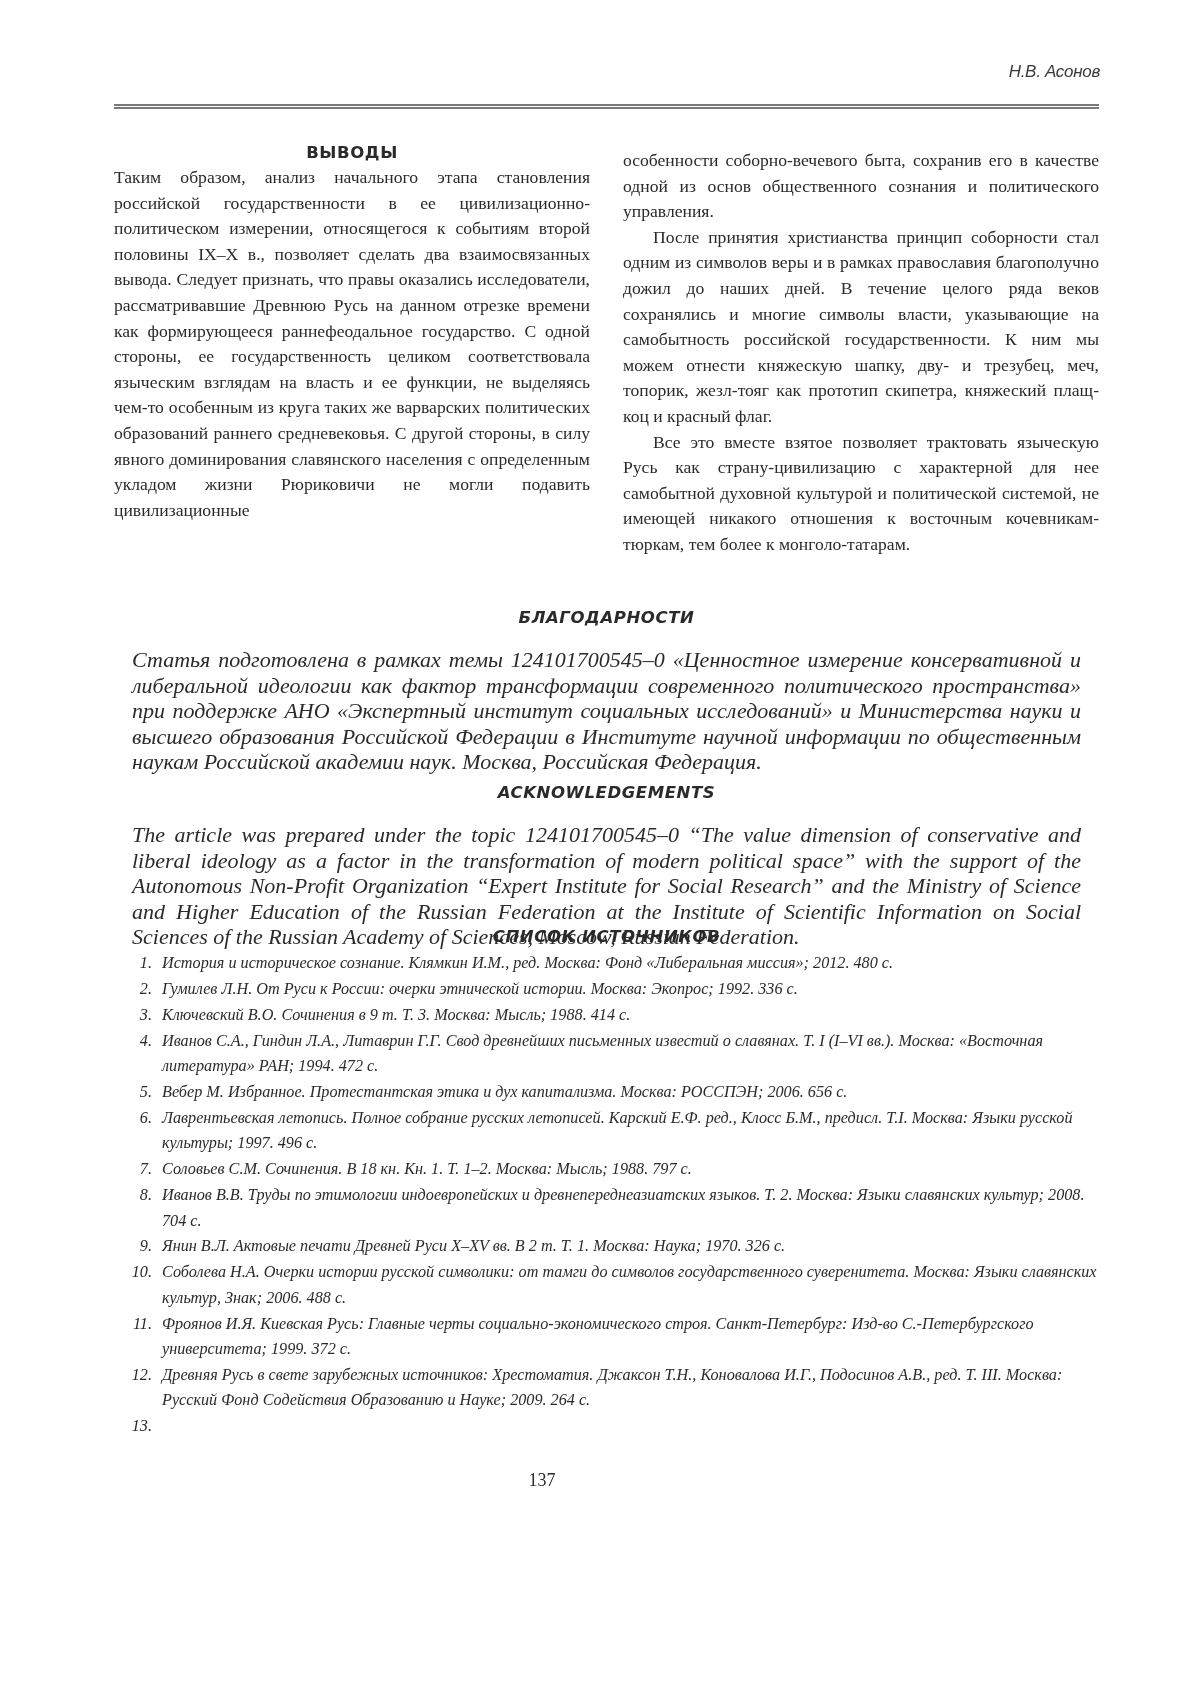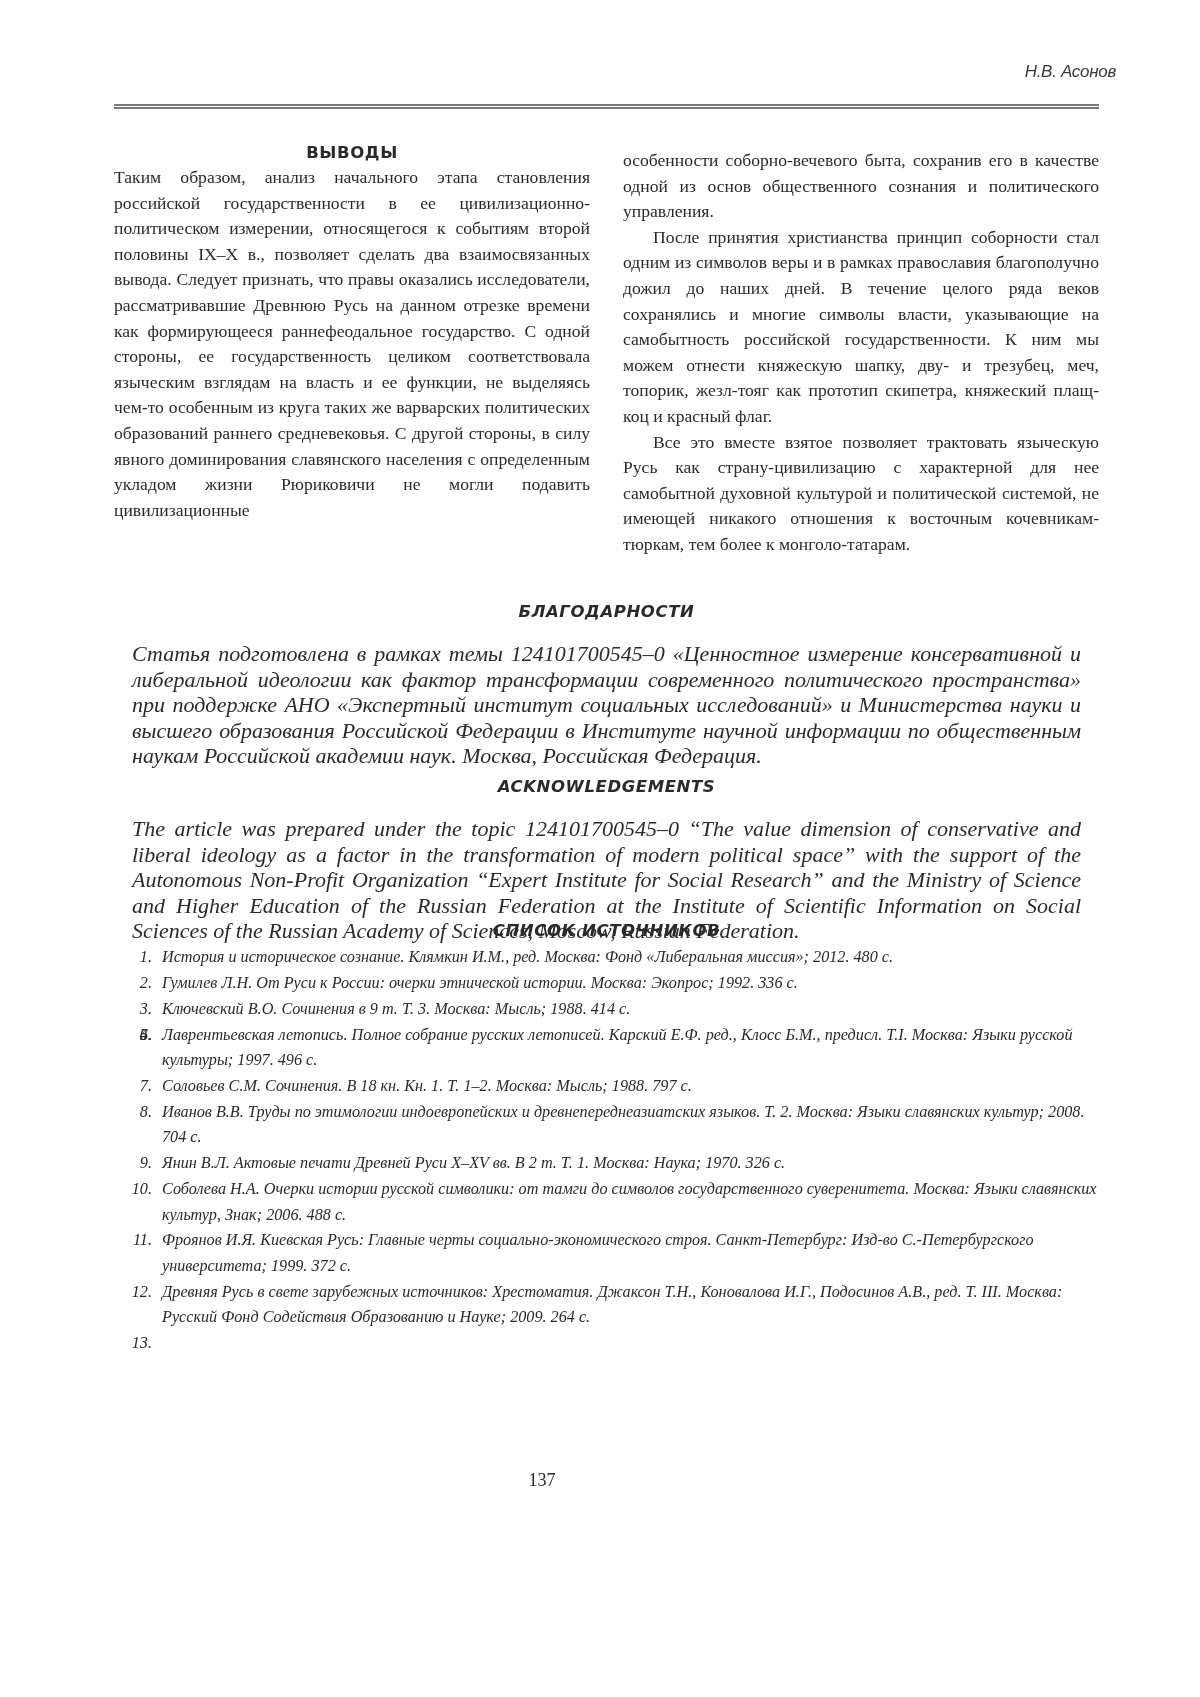--- a/index.html
+++ b/index.html
@@ -1,29 +1,29 @@
 <!DOCTYPE html>
 <html><head>
   <meta charset="utf-8">
   <style>
     html, body { margin: 0; padding: 0; background: #ffffff; }
     body { width: 1200px; height: 1697px; position: relative; overflow: hidden;
            font-family: "Liberation Serif", "DejaVu Serif", serif; color: #2a2a2a; }
-    .running-head { position: absolute; top: 62px; right: 84px; font-family: "Liberation Sans", "DejaVu Sans", sans-serif;
+    .running-head { position: absolute; top: 62px; right: 100px; font-family: "Liberation Sans", "DejaVu Sans", sans-serif;
            font-style: italic; font-size: 17px; color: #3a3a3a; letter-spacing: -0.3px; }
     .head-rule { position: absolute; top: 104px; left: 114px; width: 985px; height: 6px; }
     .head-rule .l1 { position: absolute; top: 0; left: 0; right: 0; height: 2px; background: #7a7a7a; }
     .head-rule .l2 { position: absolute; top: 3px; left: 0; right: 0; height: 2px; background: #7a7a7a; }
 
     .columns { position: absolute; top: 148px; left: 114px; width: 985px; display: flex; justify-content: space-between; }
     .col { width: 476px; }
     .col p { margin: 0; font-size: 17.6px; line-height: 25.6px; text-align: justify; hyphens: manual; }
     .col p.indent { text-indent: 30px; }
     .h-section { font-family: "DejaVu Sans", "Liberation Sans", sans-serif; font-weight: bold; font-size: 16.5px;
-           text-align: center; letter-spacing: 0.6px; color: #2a2a2a; margin: 8px; line-height: 22px; }
+           text-align: center; letter-spacing: 0.6px; color: #2a2a2a; margin: 14px; line-height: 22px; }
     .col .h-section { margin-bottom: 1px; margin-top: -6px; }
 
     .full { position: absolute; left: 114px; width: 985px; font-style: italic; }
     .full p { margin: 18px; font-size: 22px; line-height: 25.6px; text-align: justify; }
     #thanks { top: 593px; }
     #thanks .h-section { margin-bottom: 4px; }
     #ack { top: 768px; }
     #ack .h-section { margin-bottom: 3px; }
     #refs { top: 912px; }
     #refs .h-section { margin-bottom: 3px; }
@@ -63,22 +63,22 @@
   <h2 class="h-section">ACKNOWLEDGEMENTS</h2>
   <p>The article was prepared under the topic 124101700545–0 “The value dimension of conservative and liberal ideology as a factor in the transformation of modern political space” with the support of the Autonomous Non-Profit Organization “Expert Institute for Social Research” and the Ministry of Science and Higher Education of the Russian Federation at the Institute of Scientific Information on Social Sciences of the Russian Academy of Sciences, Moscow, Russian Federation.</p>
 </div>
 
 <div class="full" id="refs">
   <h2 class="h-section">СПИСОК ИСТОЧНИКОВ</h2>
   <ol class="ref-list">
     <li><span class="num">1.</span><span>История и историческое сознание. Клямкин И.М., ред. Москва: Фонд «Либеральная миссия»; 2012. 480 с.</span></li>
     <li><span class="num">2.</span><span>Гумилев Л.Н. От Руси к России: очерки этнической истории. Москва: Экопрос; 1992. 336 с.</span></li>
     <li><span class="num">3.</span><span>Ключевский В.О. Сочинения в 9 т. Т. 3. Москва: Мысль; 1988. 414 с.</span></li>
-    <li><span class="num">4.</span></li>
-    <li><span class="num">5.</span></li>
+    <li><span class="num">4.</span><span>Иванов С.А., Гиндин Л.А., Литаврин Г.Г. Свод древнейших письменных известий о славянах. Т. I (I–VI вв.). Москва: «Восточная литература» РАН; 1994. 472 с.</span></li>
+    <li><span class="num">5.</span><span>Вебер М. Избранное. Протестантская этика и дух капитализма. Москва: РОССПЭН; 2006. 656 с.</span></li>
     <li><span class="num">6.</span><span>Лаврентьевская летопись. Полное собрание русских летописей. Карский Е.Ф. ред., Клосс Б.М., предисл. Т.I. Москва: Языки русской культуры; 1997. 496 с.</span></li>
     <li><span class="num">7.</span><span>Соловьев С.М. Сочинения. В 18 кн. Кн. 1. Т. 1–2. Москва: Мысль; 1988. 797 с.</span></li>
     <li><span class="num">8.</span><span>Иванов В.В. Труды по этимологии индоевропейских и древнепереднеазиатских языков. Т. 2. Москва: Языки славянских культур; 2008. 704 с.</span></li>
     <li><span class="num">9.</span><span>Янин В.Л. Актовые печати Древней Руси X–XV вв. В 2 т. Т. 1. Москва: Наука; 1970. 326 с.</span></li>
     <li><span class="num">10.</span><span>Соболева Н.А. Очерки истории русской символики: от тамги до символов государственного суверенитета. Москва: Языки славянских культур, Знак; 2006. 488 с.</span></li>
     <li><span class="num">11.</span><span>Фроянов И.Я. Киевская Русь: Главные черты социально-экономического строя. Санкт-Петербург: Изд-во С.-Петербургского университета; 1999. 372 с.</span></li>
     <li><span class="num">12.</span><span>Древняя Русь в свете зарубежных источников: Хрестоматия. Джаксон Т.Н., Коновалова И.Г., Подосинов А.В., ред. Т. III. Москва: Русский Фонд Содействия Образованию и Науке; 2009. 264 с.</span></li>
     <li><span class="num">13.</span></li>
   </ol>
 </div>

